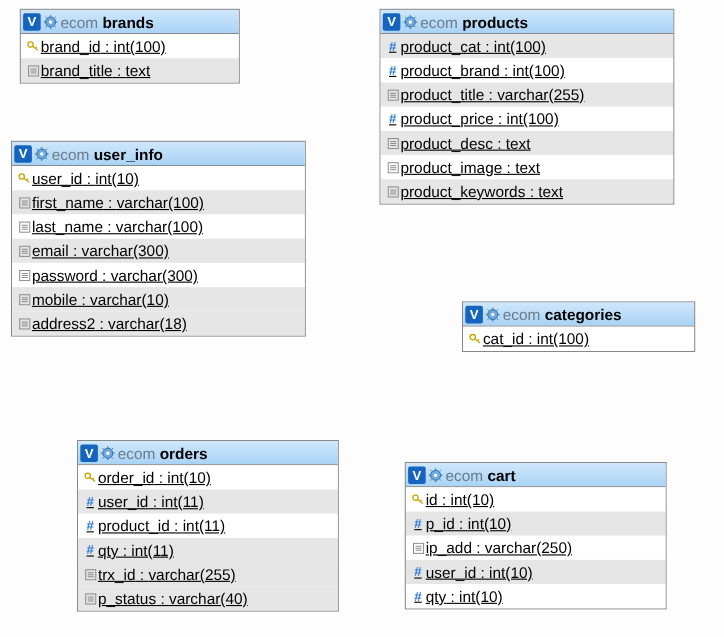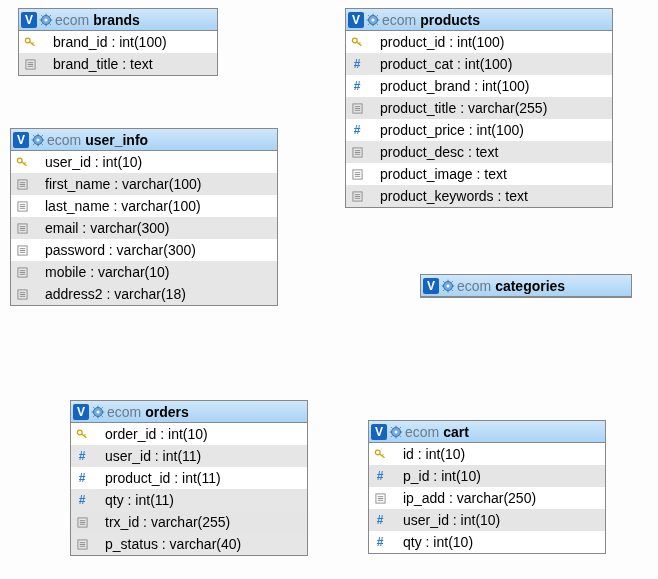--- a/index.html
+++ b/index.html
@@ -55,22 +55,23 @@
   }
   .tname {
     color: #000;
     font-weight: bold;
   }
   .col-row {
     display: flex;
     align-items: center;
     height: 22px;
     padding: 0 4px;
-    gap: 16px;
+    gap: 0;
     border-bottom: 0;
+    text-decoration: underline;
   }
   .col-row .icon {
     width: 14px;
     display: inline-flex;
     justify-content: center;
     font-size: 12px;
   }
   .key-icon   { color: #c9a400; }
   .hash-icon  { color: #2e7bd6; font-weight: bold; }
   .text-icon  { color: #8a8a8a; }
@@ -140,205 +141,205 @@
               <line x1="13.4" y1="8" x2="15.2" y2="8"></line>
               <line x1="2.6" y1="2.6" x2="3.9" y2="3.9"></line>
               <line x1="12.1" y1="12.1" x2="13.4" y2="13.4"></line>
               <line x1="13.4" y1="2.6" x2="12.1" y2="3.9"></line>
               <line x1="2.6" y1="13.4" x2="3.9" y2="12.1"></line>
             </g>
           </svg>
         </span>
         <span class="title-wrap"><span class="schema">ecom</span> <span class="tname">products</span></span>
       </div>
+      <div class="col-row row-grey">
+        <span class="icon hash-icon">#</span>
+        <span class="col-text"><span>product_cat</span> : <span>int(100)</span></span>
+      </div>
+      <div class="col-row row-white">
+        <span class="icon hash-icon">#</span>
+        <span class="col-text"><span>product_brand</span> : <span>int(100)</span></span>
+      </div>
+      <div class="col-row row-pink">
+        <span class="icon text-icon">
+          <svg width="11" height="11" viewBox="0 0 12 12">
+            <rect x="1" y="1" width="10" height="10" fill="none" stroke="#8a8a8a" stroke-width="1"></rect>
+            <line x1="3" y1="4" x2="9" y2="4" stroke="#8a8a8a"></line>
+            <line x1="3" y1="6" x2="9" y2="6" stroke="#8a8a8a"></line>
+            <line x1="3" y1="8" x2="9" y2="8" stroke="#8a8a8a"></line>
+          </svg>
+        </span>
+        <span class="col-text"><span>product_title</span> : <span>varchar(255)</span></span>
+      </div>
+      <div class="col-row row-white">
+        <span class="icon hash-icon">#</span>
+        <span class="col-text"><span>product_price</span> : <span>int(100)</span></span>
+      </div>
+      <div class="col-row row-grey">
+        <span class="icon text-icon">
+          <svg width="11" height="11" viewBox="0 0 12 12">
+            <rect x="1" y="1" width="10" height="10" fill="none" stroke="#8a8a8a" stroke-width="1"></rect>
+            <line x1="3" y1="4" x2="9" y2="4" stroke="#8a8a8a"></line>
+            <line x1="3" y1="6" x2="9" y2="6" stroke="#8a8a8a"></line>
+            <line x1="3" y1="8" x2="9" y2="8" stroke="#8a8a8a"></line>
+          </svg>
+        </span>
+        <span class="col-text"><span>product_desc</span> : <span>text</span></span>
+      </div>
+      <div class="col-row row-white">
+        <span class="icon text-icon">
+          <svg width="11" height="11" viewBox="0 0 12 12">
+            <rect x="1" y="1" width="10" height="10" fill="none" stroke="#8a8a8a" stroke-width="1"></rect>
+            <line x1="3" y1="4" x2="9" y2="4" stroke="#8a8a8a"></line>
+            <line x1="3" y1="6" x2="9" y2="6" stroke="#8a8a8a"></line>
+            <line x1="3" y1="8" x2="9" y2="8" stroke="#8a8a8a"></line>
+          </svg>
+        </span>
+        <span class="col-text"><span>product_image</span> : <span>text</span></span>
+      </div>
+      <div class="col-row row-grey">
+        <span class="icon text-icon">
+          <svg width="11" height="11" viewBox="0 0 12 12">
+            <rect x="1" y="1" width="10" height="10" fill="none" stroke="#8a8a8a" stroke-width="1"></rect>
+            <line x1="3" y1="4" x2="9" y2="4" stroke="#8a8a8a"></line>
+            <line x1="3" y1="6" x2="9" y2="6" stroke="#8a8a8a"></line>
+            <line x1="3" y1="8" x2="9" y2="8" stroke="#8a8a8a"></line>
+          </svg>
+        </span>
+        <span class="col-text"><span>product_keywords</span> : <span>text</span></span>
+      </div>
+    </div>
+    <div class="table-box" style="left: 10px; top: 128px; width: 268px;">
+      <div class="table-header">
+        <span class="v-badge">V</span>
+        <span class="gear-icon">
+          <svg viewBox="0 0 16 16" width="14" height="14">
+            <circle cx="8" cy="8" r="5.2" fill="#6fa8dc" stroke="#2e6da4" stroke-width="1"></circle>
+            <circle cx="8" cy="8" r="1.8" fill="#fff"></circle>
+            <g stroke="#2e6da4" stroke-width="1">
+              <line x1="8" y1="0.8" x2="8" y2="2.6"></line>
+              <line x1="8" y1="13.4" x2="8" y2="15.2"></line>
+              <line x1="0.8" y1="8" x2="2.6" y2="8"></line>
+              <line x1="13.4" y1="8" x2="15.2" y2="8"></line>
+              <line x1="2.6" y1="2.6" x2="3.9" y2="3.9"></line>
+              <line x1="12.1" y1="12.1" x2="13.4" y2="13.4"></line>
+              <line x1="13.4" y1="2.6" x2="12.1" y2="3.9"></line>
+              <line x1="2.6" y1="13.4" x2="3.9" y2="12.1"></line>
+            </g>
+          </svg>
+        </span>
+        <span class="title-wrap"><span class="schema">ecom</span> <span class="tname">user_info</span></span>
+      </div>
       <div class="col-row row-white">
         <span class="icon key-icon">
           <svg width="12" height="12" viewBox="0 0 16 16">
             <circle cx="5" cy="6" r="3.2" fill="none" stroke="#c9a400" stroke-width="1.6"></circle>
             <line x1="7.5" y1="8" x2="14" y2="13" stroke="#c9a400" stroke-width="1.6"></line>
             <line x1="11" y1="10.2" x2="12.6" y2="8.6" stroke="#c9a400" stroke-width="1.6"></line>
           </svg>
         </span>
-        <span class="col-text"><span>product_id</span> : <span>int(100)</span></span>
-      </div>
-      <div class="col-row row-grey">
-        <span class="icon hash-icon">#</span>
-        <span class="col-text"><span>product_cat</span> : <span>int(100)</span></span>
-      </div>
-      <div class="col-row row-white">
-        <span class="icon hash-icon">#</span>
-        <span class="col-text"><span>product_brand</span> : <span>int(100)</span></span>
-      </div>
-      <div class="col-row row-pink">
-        <span class="icon text-icon">
-          <svg width="11" height="11" viewBox="0 0 12 12">
-            <rect x="1" y="1" width="10" height="10" fill="none" stroke="#8a8a8a" stroke-width="1"></rect>
-            <line x1="3" y1="4" x2="9" y2="4" stroke="#8a8a8a"></line>
-            <line x1="3" y1="6" x2="9" y2="6" stroke="#8a8a8a"></line>
-            <line x1="3" y1="8" x2="9" y2="8" stroke="#8a8a8a"></line>
-          </svg>
-        </span>
-        <span class="col-text"><span>product_title</span> : <span>varchar(255)</span></span>
-      </div>
-      <div class="col-row row-white">
-        <span class="icon hash-icon">#</span>
-        <span class="col-text"><span>product_price</span> : <span>int(100)</span></span>
-      </div>
-      <div class="col-row row-grey">
-        <span class="icon text-icon">
-          <svg width="11" height="11" viewBox="0 0 12 12">
-            <rect x="1" y="1" width="10" height="10" fill="none" stroke="#8a8a8a" stroke-width="1"></rect>
-            <line x1="3" y1="4" x2="9" y2="4" stroke="#8a8a8a"></line>
-            <line x1="3" y1="6" x2="9" y2="6" stroke="#8a8a8a"></line>
-            <line x1="3" y1="8" x2="9" y2="8" stroke="#8a8a8a"></line>
-          </svg>
-        </span>
-        <span class="col-text"><span>product_desc</span> : <span>text</span></span>
-      </div>
-      <div class="col-row row-white">
-        <span class="icon text-icon">
-          <svg width="11" height="11" viewBox="0 0 12 12">
-            <rect x="1" y="1" width="10" height="10" fill="none" stroke="#8a8a8a" stroke-width="1"></rect>
-            <line x1="3" y1="4" x2="9" y2="4" stroke="#8a8a8a"></line>
-            <line x1="3" y1="6" x2="9" y2="6" stroke="#8a8a8a"></line>
-            <line x1="3" y1="8" x2="9" y2="8" stroke="#8a8a8a"></line>
-          </svg>
-        </span>
-        <span class="col-text"><span>product_image</span> : <span>text</span></span>
-      </div>
-      <div class="col-row row-grey">
-        <span class="icon text-icon">
-          <svg width="11" height="11" viewBox="0 0 12 12">
-            <rect x="1" y="1" width="10" height="10" fill="none" stroke="#8a8a8a" stroke-width="1"></rect>
-            <line x1="3" y1="4" x2="9" y2="4" stroke="#8a8a8a"></line>
-            <line x1="3" y1="6" x2="9" y2="6" stroke="#8a8a8a"></line>
-            <line x1="3" y1="8" x2="9" y2="8" stroke="#8a8a8a"></line>
-          </svg>
-        </span>
-        <span class="col-text"><span>product_keywords</span> : <span>text</span></span>
-      </div>
-    </div>
-    <div class="table-box" style="left: 10px; top: 128px; width: 268px;">
-      <div class="table-header">
-        <span class="v-badge">V</span>
-        <span class="gear-icon">
-          <svg viewBox="0 0 16 16" width="14" height="14">
-            <circle cx="8" cy="8" r="5.2" fill="#6fa8dc" stroke="#2e6da4" stroke-width="1"></circle>
-            <circle cx="8" cy="8" r="1.8" fill="#fff"></circle>
-            <g stroke="#2e6da4" stroke-width="1">
-              <line x1="8" y1="0.8" x2="8" y2="2.6"></line>
-              <line x1="8" y1="13.4" x2="8" y2="15.2"></line>
-              <line x1="0.8" y1="8" x2="2.6" y2="8"></line>
-              <line x1="13.4" y1="8" x2="15.2" y2="8"></line>
-              <line x1="2.6" y1="2.6" x2="3.9" y2="3.9"></line>
-              <line x1="12.1" y1="12.1" x2="13.4" y2="13.4"></line>
-              <line x1="13.4" y1="2.6" x2="12.1" y2="3.9"></line>
-              <line x1="2.6" y1="13.4" x2="3.9" y2="12.1"></line>
-            </g>
-          </svg>
-        </span>
-        <span class="title-wrap"><span class="schema">ecom</span> <span class="tname">user_info</span></span>
+        <span class="col-text"><span>user_id</span> : <span>int(10)</span></span>
+      </div>
+      <div class="col-row row-pink">
+        <span class="icon text-icon">
+          <svg width="11" height="11" viewBox="0 0 12 12">
+            <rect x="1" y="1" width="10" height="10" fill="none" stroke="#8a8a8a" stroke-width="1"></rect>
+            <line x1="3" y1="4" x2="9" y2="4" stroke="#8a8a8a"></line>
+            <line x1="3" y1="6" x2="9" y2="6" stroke="#8a8a8a"></line>
+            <line x1="3" y1="8" x2="9" y2="8" stroke="#8a8a8a"></line>
+          </svg>
+        </span>
+        <span class="col-text"><span>first_name</span> : <span>varchar(100)</span></span>
+      </div>
+      <div class="col-row row-white">
+        <span class="icon text-icon">
+          <svg width="11" height="11" viewBox="0 0 12 12">
+            <rect x="1" y="1" width="10" height="10" fill="none" stroke="#8a8a8a" stroke-width="1"></rect>
+            <line x1="3" y1="4" x2="9" y2="4" stroke="#8a8a8a"></line>
+            <line x1="3" y1="6" x2="9" y2="6" stroke="#8a8a8a"></line>
+            <line x1="3" y1="8" x2="9" y2="8" stroke="#8a8a8a"></line>
+          </svg>
+        </span>
+        <span class="col-text"><span>last_name</span> : <span>varchar(100)</span></span>
+      </div>
+      <div class="col-row row-grey">
+        <span class="icon text-icon">
+          <svg width="11" height="11" viewBox="0 0 12 12">
+            <rect x="1" y="1" width="10" height="10" fill="none" stroke="#8a8a8a" stroke-width="1"></rect>
+            <line x1="3" y1="4" x2="9" y2="4" stroke="#8a8a8a"></line>
+            <line x1="3" y1="6" x2="9" y2="6" stroke="#8a8a8a"></line>
+            <line x1="3" y1="8" x2="9" y2="8" stroke="#8a8a8a"></line>
+          </svg>
+        </span>
+        <span class="col-text"><span>email</span> : <span>varchar(300)</span></span>
+      </div>
+      <div class="col-row row-white">
+        <span class="icon text-icon">
+          <svg width="11" height="11" viewBox="0 0 12 12">
+            <rect x="1" y="1" width="10" height="10" fill="none" stroke="#8a8a8a" stroke-width="1"></rect>
+            <line x1="3" y1="4" x2="9" y2="4" stroke="#8a8a8a"></line>
+            <line x1="3" y1="6" x2="9" y2="6" stroke="#8a8a8a"></line>
+            <line x1="3" y1="8" x2="9" y2="8" stroke="#8a8a8a"></line>
+          </svg>
+        </span>
+        <span class="col-text"><span>password</span> : <span>varchar(300)</span></span>
+      </div>
+      <div class="col-row row-grey">
+        <span class="icon text-icon">
+          <svg width="11" height="11" viewBox="0 0 12 12">
+            <rect x="1" y="1" width="10" height="10" fill="none" stroke="#8a8a8a" stroke-width="1"></rect>
+            <line x1="3" y1="4" x2="9" y2="4" stroke="#8a8a8a"></line>
+            <line x1="3" y1="6" x2="9" y2="6" stroke="#8a8a8a"></line>
+            <line x1="3" y1="8" x2="9" y2="8" stroke="#8a8a8a"></line>
+          </svg>
+        </span>
+        <span class="col-text"><span>mobile</span> : <span>varchar(10)</span></span>
+      </div>
+      <div class="col-row row-grey">
+        <span class="icon text-icon">
+          <svg width="11" height="11" viewBox="0 0 12 12">
+            <rect x="1" y="1" width="10" height="10" fill="none" stroke="#8a8a8a" stroke-width="1"></rect>
+            <line x1="3" y1="4" x2="9" y2="4" stroke="#8a8a8a"></line>
+            <line x1="3" y1="6" x2="9" y2="6" stroke="#8a8a8a"></line>
+            <line x1="3" y1="8" x2="9" y2="8" stroke="#8a8a8a"></line>
+          </svg>
+        </span>
+        <span class="col-text"><span>address2</span> : <span>varchar(18)</span></span>
+      </div>
+    </div>
+    <div class="table-box" style="left: 420px; top: 274px; width: 212px;">
+      <div class="table-header">
+        <span class="v-badge">V</span>
+        <span class="gear-icon">
+          <svg viewBox="0 0 16 16" width="14" height="14">
+            <circle cx="8" cy="8" r="5.2" fill="#6fa8dc" stroke="#2e6da4" stroke-width="1"></circle>
+            <circle cx="8" cy="8" r="1.8" fill="#fff"></circle>
+            <g stroke="#2e6da4" stroke-width="1">
+              <line x1="8" y1="0.8" x2="8" y2="2.6"></line>
+              <line x1="8" y1="13.4" x2="8" y2="15.2"></line>
+              <line x1="0.8" y1="8" x2="2.6" y2="8"></line>
+              <line x1="13.4" y1="8" x2="15.2" y2="8"></line>
+              <line x1="2.6" y1="2.6" x2="3.9" y2="3.9"></line>
+              <line x1="12.1" y1="12.1" x2="13.4" y2="13.4"></line>
+              <line x1="13.4" y1="2.6" x2="12.1" y2="3.9"></line>
+              <line x1="2.6" y1="13.4" x2="3.9" y2="12.1"></line>
+            </g>
+          </svg>
+        </span>
+        <span class="title-wrap"><span class="schema">ecom</span> <span class="tname">categories</span></span>
       </div>
       <div class="col-row row-white">
         <span class="icon key-icon">
           <svg width="12" height="12" viewBox="0 0 16 16">
             <circle cx="5" cy="6" r="3.2" fill="none" stroke="#c9a400" stroke-width="1.6"></circle>
             <line x1="7.5" y1="8" x2="14" y2="13" stroke="#c9a400" stroke-width="1.6"></line>
             <line x1="11" y1="10.2" x2="12.6" y2="8.6" stroke="#c9a400" stroke-width="1.6"></line>
           </svg>
         </span>
-        <span class="col-text"><span>user_id</span> : <span>int(10)</span></span>
-      </div>
-      <div class="col-row row-pink">
-        <span class="icon text-icon">
-          <svg width="11" height="11" viewBox="0 0 12 12">
-            <rect x="1" y="1" width="10" height="10" fill="none" stroke="#8a8a8a" stroke-width="1"></rect>
-            <line x1="3" y1="4" x2="9" y2="4" stroke="#8a8a8a"></line>
-            <line x1="3" y1="6" x2="9" y2="6" stroke="#8a8a8a"></line>
-            <line x1="3" y1="8" x2="9" y2="8" stroke="#8a8a8a"></line>
-          </svg>
-        </span>
-        <span class="col-text"><span>first_name</span> : <span>varchar(100)</span></span>
-      </div>
-      <div class="col-row row-white">
-        <span class="icon text-icon">
-          <svg width="11" height="11" viewBox="0 0 12 12">
-            <rect x="1" y="1" width="10" height="10" fill="none" stroke="#8a8a8a" stroke-width="1"></rect>
-            <line x1="3" y1="4" x2="9" y2="4" stroke="#8a8a8a"></line>
-            <line x1="3" y1="6" x2="9" y2="6" stroke="#8a8a8a"></line>
-            <line x1="3" y1="8" x2="9" y2="8" stroke="#8a8a8a"></line>
-          </svg>
-        </span>
-        <span class="col-text"><span>last_name</span> : <span>varchar(100)</span></span>
-      </div>
-      <div class="col-row row-grey">
-        <span class="icon text-icon">
-          <svg width="11" height="11" viewBox="0 0 12 12">
-            <rect x="1" y="1" width="10" height="10" fill="none" stroke="#8a8a8a" stroke-width="1"></rect>
-            <line x1="3" y1="4" x2="9" y2="4" stroke="#8a8a8a"></line>
-            <line x1="3" y1="6" x2="9" y2="6" stroke="#8a8a8a"></line>
-            <line x1="3" y1="8" x2="9" y2="8" stroke="#8a8a8a"></line>
-          </svg>
-        </span>
-        <span class="col-text"><span>email</span> : <span>varchar(300)</span></span>
-      </div>
-      <div class="col-row row-white">
-        <span class="icon text-icon">
-          <svg width="11" height="11" viewBox="0 0 12 12">
-            <rect x="1" y="1" width="10" height="10" fill="none" stroke="#8a8a8a" stroke-width="1"></rect>
-            <line x1="3" y1="4" x2="9" y2="4" stroke="#8a8a8a"></line>
-            <line x1="3" y1="6" x2="9" y2="6" stroke="#8a8a8a"></line>
-            <line x1="3" y1="8" x2="9" y2="8" stroke="#8a8a8a"></line>
-          </svg>
-        </span>
-        <span class="col-text"><span>password</span> : <span>varchar(300)</span></span>
-      </div>
-      <div class="col-row row-grey">
-        <span class="icon text-icon">
-          <svg width="11" height="11" viewBox="0 0 12 12">
-            <rect x="1" y="1" width="10" height="10" fill="none" stroke="#8a8a8a" stroke-width="1"></rect>
-            <line x1="3" y1="4" x2="9" y2="4" stroke="#8a8a8a"></line>
-            <line x1="3" y1="6" x2="9" y2="6" stroke="#8a8a8a"></line>
-            <line x1="3" y1="8" x2="9" y2="8" stroke="#8a8a8a"></line>
-          </svg>
-        </span>
-        <span class="col-text"><span>mobile</span> : <span>varchar(10)</span></span>
-      </div>
-      <div class="col-row row-grey">
-        <span class="icon text-icon">
-          <svg width="11" height="11" viewBox="0 0 12 12">
-            <rect x="1" y="1" width="10" height="10" fill="none" stroke="#8a8a8a" stroke-width="1"></rect>
-            <line x1="3" y1="4" x2="9" y2="4" stroke="#8a8a8a"></line>
-            <line x1="3" y1="6" x2="9" y2="6" stroke="#8a8a8a"></line>
-            <line x1="3" y1="8" x2="9" y2="8" stroke="#8a8a8a"></line>
-          </svg>
-        </span>
-        <span class="col-text"><span>address2</span> : <span>varchar(18)</span></span>
-      </div>
-    </div>
-    <div class="table-box" style="left: 420px; top: 274px; width: 212px;">
-      <div class="table-header">
-        <span class="v-badge">V</span>
-        <span class="gear-icon">
-          <svg viewBox="0 0 16 16" width="14" height="14">
-            <circle cx="8" cy="8" r="5.2" fill="#6fa8dc" stroke="#2e6da4" stroke-width="1"></circle>
-            <circle cx="8" cy="8" r="1.8" fill="#fff"></circle>
-            <g stroke="#2e6da4" stroke-width="1">
-              <line x1="8" y1="0.8" x2="8" y2="2.6"></line>
-              <line x1="8" y1="13.4" x2="8" y2="15.2"></line>
-              <line x1="0.8" y1="8" x2="2.6" y2="8"></line>
-              <line x1="13.4" y1="8" x2="15.2" y2="8"></line>
-              <line x1="2.6" y1="2.6" x2="3.9" y2="3.9"></line>
-              <line x1="12.1" y1="12.1" x2="13.4" y2="13.4"></line>
-              <line x1="13.4" y1="2.6" x2="12.1" y2="3.9"></line>
-              <line x1="2.6" y1="13.4" x2="3.9" y2="12.1"></line>
-            </g>
-          </svg>
-        </span>
-        <span class="title-wrap"><span class="schema">ecom</span> <span class="tname">categories</span></span>
+        <span class="col-text"><span>cat_id</span> : <span>int(100)</span></span>
       </div>
     </div>
     <div class="table-box" style="left: 70px; top: 400px; width: 238px;">
       <div class="table-header">
         <span class="v-badge">V</span>
         <span class="gear-icon">
           <svg viewBox="0 0 16 16" width="14" height="14">
             <circle cx="8" cy="8" r="5.2" fill="#6fa8dc" stroke="#2e6da4" stroke-width="1"></circle>
             <circle cx="8" cy="8" r="1.8" fill="#fff"></circle>
             <g stroke="#2e6da4" stroke-width="1">

